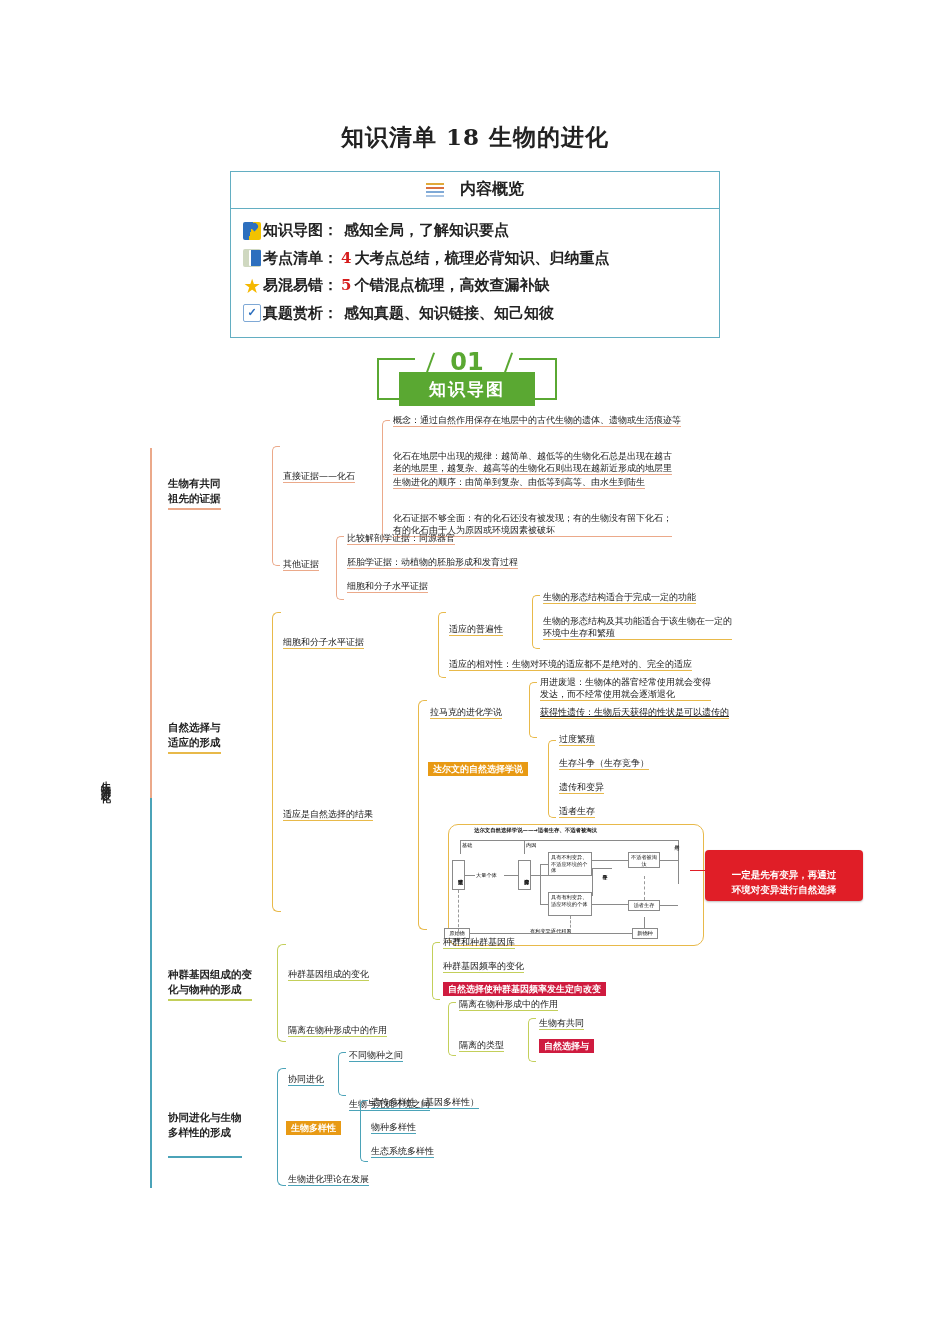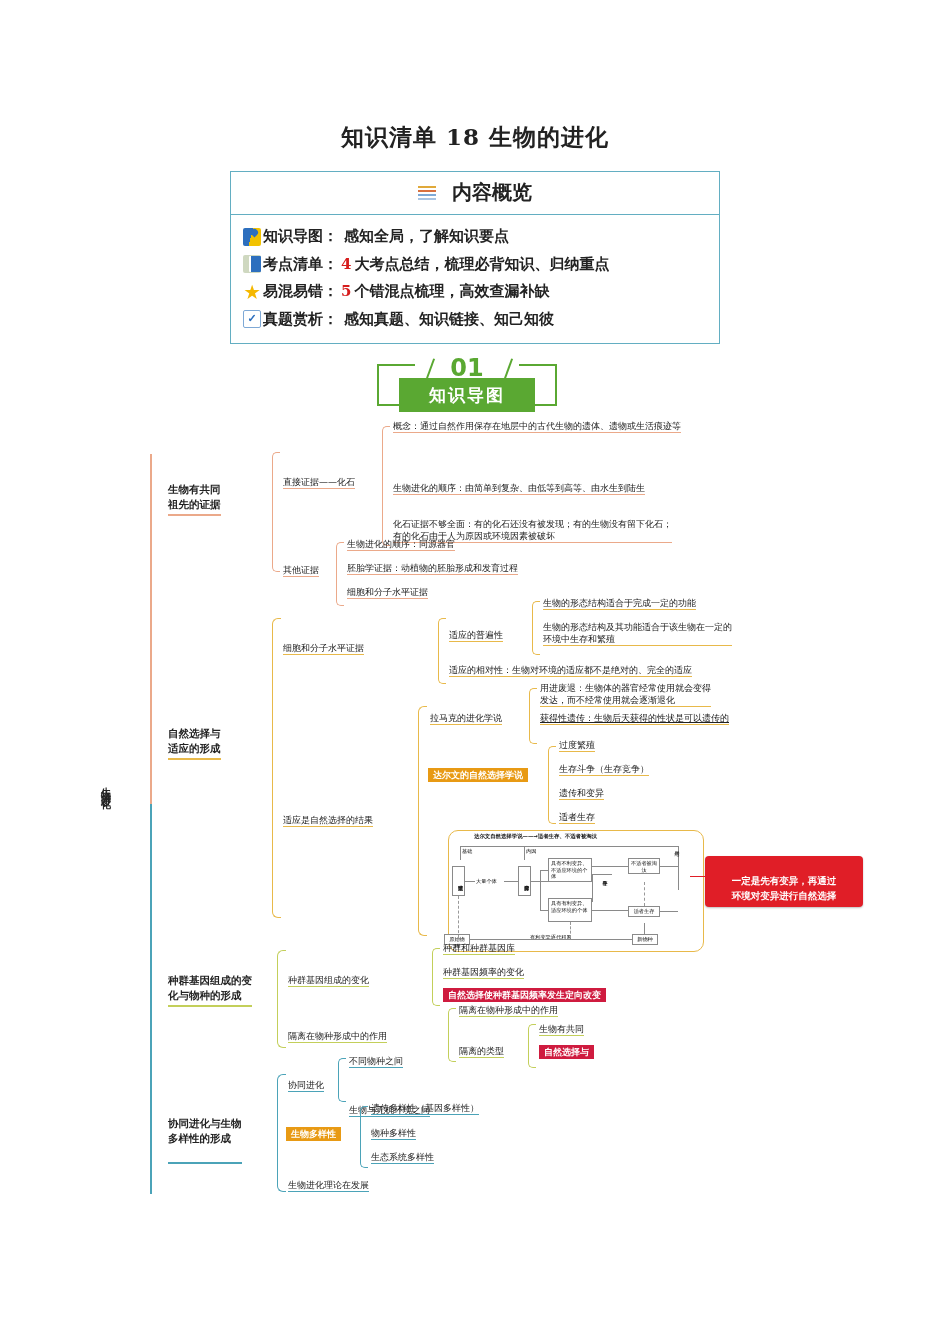--- a/index.html
+++ b/index.html
@@ -27,21 +27,21 @@
   .overview{
     width:490px;
     margin:18px auto 0 auto;
     border:1px solid #63aec2;
     background:#fff;
   }
   .overview-head{
     border-bottom:1px solid #63aec2;
     text-align:left;
     padding:7px 0 8px 0;
-    font-size:20px;
+    font-size:16px;
     font-weight:bold;
     font-family:"DejaVu Serif","Liberation Serif",serif;
     display:flex; align-items:center; justify-content:center; gap:16px;
   }
   .ov-list{ padding:8px 10px 10px 12px; }
   .ov-row{
     display:flex; align-items:center; gap:2px;
     font-size:15px;
     font-family:"DejaVu Serif","Liberation Serif",serif;
     font-weight:bold;
@@ -205,35 +205,39 @@
   <div class="brk" style="left:272px;top:28px;width:8px;height:120px;border:1.4px solid #eba98a;border-right:none;border-radius:5px 0 0 5px;"></div>
 
   <div class="node ul-or" style="left:283px; top:52px;">
     <span>直接证据——化石</span>
   </div>
   <div class="brk" style="left:382px;top:2px;width:8px;height:120px;border:1.4px solid #eba98a;border-right:none;border-radius:5px 0 0 5px;"></div>
 
   <div class="node ul-or" style="left:393px; top:-4px;">
     <span>概念：通过自然作用保存在地层中的古代生物的遗体、遗物或生活痕迹等</span>
   </div>
+  <div class="node ul-or" style="left:393px; top:20px; white-space:pre-line;">
+    <span style="white-space:pre-line;">化石在地层中出现的规律：越简单、越低等的生物化石总是出现在越古
+老的地层里，越复杂、越高等的生物化石则出现在越新近形成的地层里</span>
+  </div>
   <div class="node ul-or" style="left:393px; top:58px;">
     <span>生物进化的顺序：由简单到复杂、由低等到高等、由水生到陆生</span>
   </div>
   <div class="node ul-or" style="left:393px; top:82px; white-space:pre-line;">
     <span style="white-space:pre-line;">化石证据不够全面：有的化石还没有被发现；有的生物没有留下化石；
 有的化石由于人为原因或环境因素被破坏</span>
   </div>
 
   <div class="node ul-or" style="left:283px; top:140px;">
     <span>其他证据</span>
   </div>
   <div class="brk" style="left:336px;top:118px;width:8px;height:64px;border:1.4px solid #eba98a;border-right:none;border-radius:5px 0 0 5px;"></div>
 
   <div class="node ul-or" style="left:347px; top:114px;">
-    <span>生物进化的顺序：同源器官</span>
+    <span>比较解剖学证据：同源器官</span>
   </div>
   <div class="node ul-or" style="left:347px; top:138px;">
     <span>胚胎学证据：动植物的胚胎形成和发育过程</span>
   </div>
   <div class="node ul-or" style="left:347px; top:162px;">
     <span>细胞和分子水平证据</span>
   </div>
 
   <div class="node hd" style="left:168px; top:302px;">
     <div style="border-bottom:2px solid #e8b94a; display:inline-block; padding-bottom:2px;">

